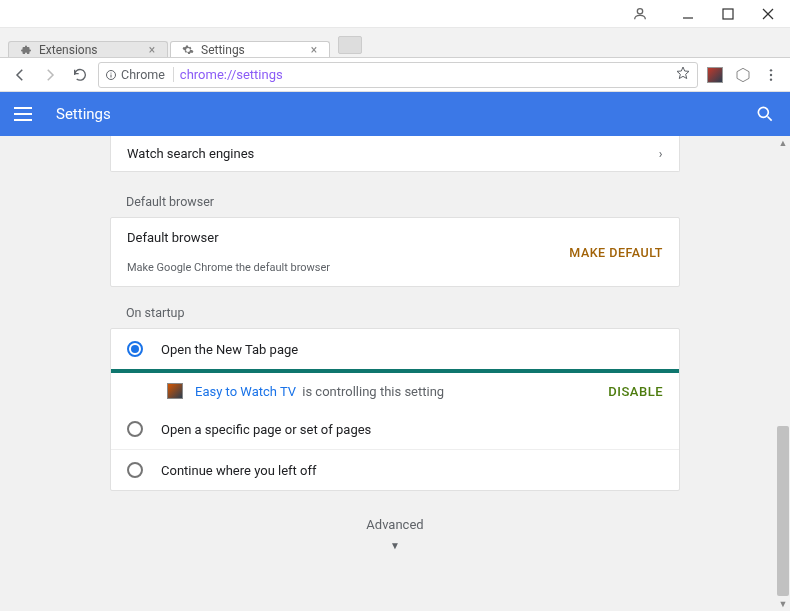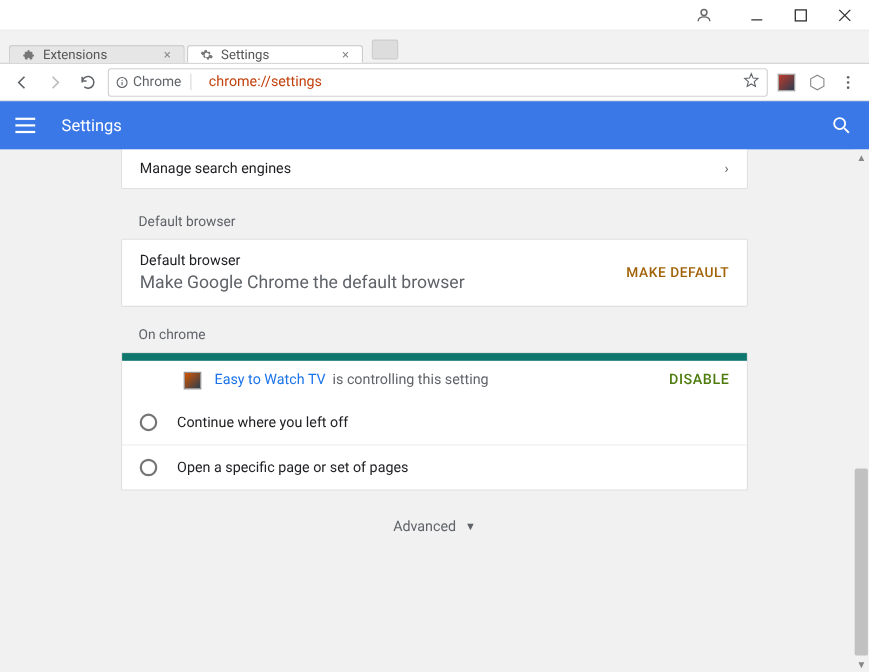--- a/index.html
+++ b/index.html
@@ -17,21 +17,21 @@
 .tab.active { background: #fff; }
 .tab-favicon { width: 14px; height: 14px; margin-right: 6px; display: flex; align-items: center; justify-content: center; }
 .tab-title { flex: 1; white-space: nowrap; overflow: hidden; }
 .tab-close { width: 14px; height: 14px; display: flex; align-items: center; justify-content: center; color: #888; }
 .newtab { width: 24px; height: 18px; margin-left: 6px; margin-bottom: 3px; background: #ddd; border: 1px solid #ccc; border-radius: 2px; display:flex;align-items:center;justify-content:center;color:#888;font-size:12px;}
 
 
 .addrrow { height: 34px; display: flex; align-items: center; padding: 0 8px; gap: 6px; border-bottom: 1px solid #e0e0e0; }
 .navbtn { width: 24px; height: 24px; display: flex; align-items: center; justify-content: center; color: #5f6368; }
 .omnibox { flex: 1; height: 26px; border: 1px solid #d0d0d0; border-radius: 3px; display: flex; align-items: center; padding: 0 6px; font-size: 13px; color: #333; }
-.omni-chip { display: flex; align-items: center; gap: 4px; color: #5f6368; font-size: 12.5px; border-right: 1px solid #d8d8d8; padding-right: 8px; margin-right: 16px; }
+.omni-chip { display: flex; align-items: center; gap: 4px; color: #5f6368; font-size: 12.5px; border-right: 1px solid #d8d8d8; padding-right: 8px; margin-right: 6px; }
 .omni-star { margin-left: auto; color: #5f6368; }
 .extico { width: 22px; height: 22px; display:flex;align-items:center;justify-content:center; }
 
 
 .bluebar { height: 44px; background: #1a73e8; background: #3367d6; background: #1e88e5; background: #1a73e8; display: flex; align-items: center; color: #fff; padding: 0 14px; }
 .bluebar { background: #3b78e7; }
 .hamburger { width: 24px; height: 24px; display: flex; flex-direction: column; justify-content: center; gap: 4px; margin-right: 18px; }
 .hamburger span { height: 2px; background: #fff; width: 18px; }
 .bluebar .htitle { font-size: 15px; }
 .search-right { margin-left: auto; width: 22px; height: 22px; display:flex;align-items:center;justify-content:center; }
@@ -44,31 +44,31 @@
 .scrollbar .up{top:0;} .scrollbar .down{bottom:0;}
 
 .content { width: 570px; margin: 0 auto; padding-top: 0; }
 
 .card { background: #fff; border: 1px solid #e0e0e0; border-radius: 2px; margin-bottom: 18px; }
 .section-label { font-size: 12.5px; color: #5f6368; margin: 8px 0 8px 16px; }
 
 .row { display: flex; align-items: center; padding: 12px 16px; font-size: 13px; color: #202124; }
 .row + .row { border-top: 1px solid #eee; }
 .row .action { margin-left: auto; color: #5f6368; font-size: 12.5px; letter-spacing: 0.5px; }
-.row .sub { color: #5f6368; font-size: 16px; margin-top: 2px; }
+.row .sub { color: #5f6368; font-size: 11px; margin-top: 16px; }
 
 .radio { width: 16px; height: 16px; border: 2px solid #757575; border-radius: 50%; margin-right: 18px; display: inline-flex; align-items: center; justify-content: center; flex-shrink:0; }
 .radio.sel { border-color: #1a73e8; }
 .radio.sel::after { content:''; width: 8px; height: 8px; background:#1a73e8; border-radius:50%; }
 
-.subrow { display:flex; align-items:flex-start; padding: 10px 16px 10px 56px; font-size:13px; color:#5f6368; border-top:7px solid #0f766e;}
+.subrow { display:flex; align-items:center; padding: 10px 16px 10px 56px; font-size:13px; color:#5f6368; border-top:4px solid #0f766e;}
 .subrow .exticon { width:16px; height:16px; background: linear-gradient(135deg,#d35400,#2c3e50); margin-right: 12px; border:1px solid #888; flex-shrink:0;}
 .subrow .link { color:#1a73e8; margin-right:3px; }
 
-.advanced { text-align: left; margin-top: 26px; font-size: 13px; color: #5f6368; display:flex;align-items:center;justify-content:center;gap:8px; }
+.advanced { text-align: left; margin-top: 26px; font-size: 13px; color: #5f6368; display:flex;align-items:center;justify-content:center;gap:8px;flex-direction:column; }
 
 .chev { color:#9e9e9e; }
 
 
 .topcard { background:#fff; border:1px solid #e0e0e0; border-radius:0 0 2px 2px; border-top:none; margin-bottom:22px; }
 .topcard .row { padding: 10px 16px; }
 </style>
 </head>
 <body>
 
@@ -137,21 +137,21 @@
     </div>
   <div class="omnibox">
     <span class="omni-chip">
       <svg viewBox="0 0 24 24" width="12" height="12" fill="#5f6368">
           <circle cx="12" cy="12" r="9" fill="none" stroke="#5f6368" stroke-width="2"></circle>
           <circle cx="12" cy="8" r="1.2" fill="#5f6368"></circle>
           <rect x="11" y="11" width="2" height="6" fill="#5f6368"></rect>
         </svg>
       <span>Chrome</span>
     </span>
-    <span style="color:#c2410c">chrome://settings</span>
+    <span style="color:#8b5cf6">chrome://settings</span>
     <span class="omni-star"><svg viewBox="0 0 24 24" width="16" height="16" fill="none" stroke="#5f6368" stroke-width="1.5">
           <path d="M12 3l2.5 6 6.5.5-5 4.4 1.6 6.4L12 17l-5.6 3.3L8 13.9 3 9.5l6.5-.5z"></path>
         </svg></span>
   </div>
   <div class="extico">
       <div style="width:16px;height:16px;background:linear-gradient(135deg,#c0392b,#2c3e50);border:1px solid #999"></div>
     </div>
   <div class="extico">
       <svg viewBox="0 0 24 24" width="16" height="16">
         <path d="M12 2l9 5v10l-9 5-9-5V7z" fill="none" stroke="#888" stroke-width="1.5"></path>
@@ -179,52 +179,56 @@
         <line x1="15" y1="15" x2="20" y2="20"></line>
       </svg>
     </div>
 </div>
 
 <div class="viewport">
   <div class="content">
 
     <div class="topcard card">
       <div class="row">
-        <span>Manage search engines</span>
+        <span>Watch search engines</span>
         <span class="action chev">›</span>
       </div>
     </div>
 
     <div class="section-label">Default browser</div>
     <div class="card">
       <div class="row">
         <div>
           <div>Default browser</div>
           <div class="sub">Make Google Chrome the default browser</div>
         </div>
         <span class="action" style="color:#a16207;font-weight:500">MAKE DEFAULT</span>
       </div>
     </div>
 
-    <div class="section-label">On chrome</div>
+    <div class="section-label">On startup</div>
     <div class="card">
+      <div class="row">
+        <span class="radio sel"></span>
+        <span>Open the New Tab page</span>
+      </div>
       <div class="subrow">
         <span class="exticon"></span>
         <span>
           <span class="link">Easy to Watch TV</span><span> is controlling this setting</span>
         </span>
         <span class="action" style="margin-left:auto;color:#4d7c0f;font-weight:500;letter-spacing:.5px">DISABLE</span>
       </div>
       <div class="row">
         <span class="radio"></span>
+        <span>Open a specific page or set of pages</span>
+      </div>
+      <div class="row">
+        <span class="radio"></span>
         <span>Continue where you left off</span>
-      </div>
-      <div class="row">
-        <span class="radio"></span>
-        <span>Open a specific page or set of pages</span>
       </div>
     </div>
 
     <div class="advanced">
       <span>Advanced</span>
       <span style="font-size:10px">▼</span>
     </div>
 
   </div>
 

